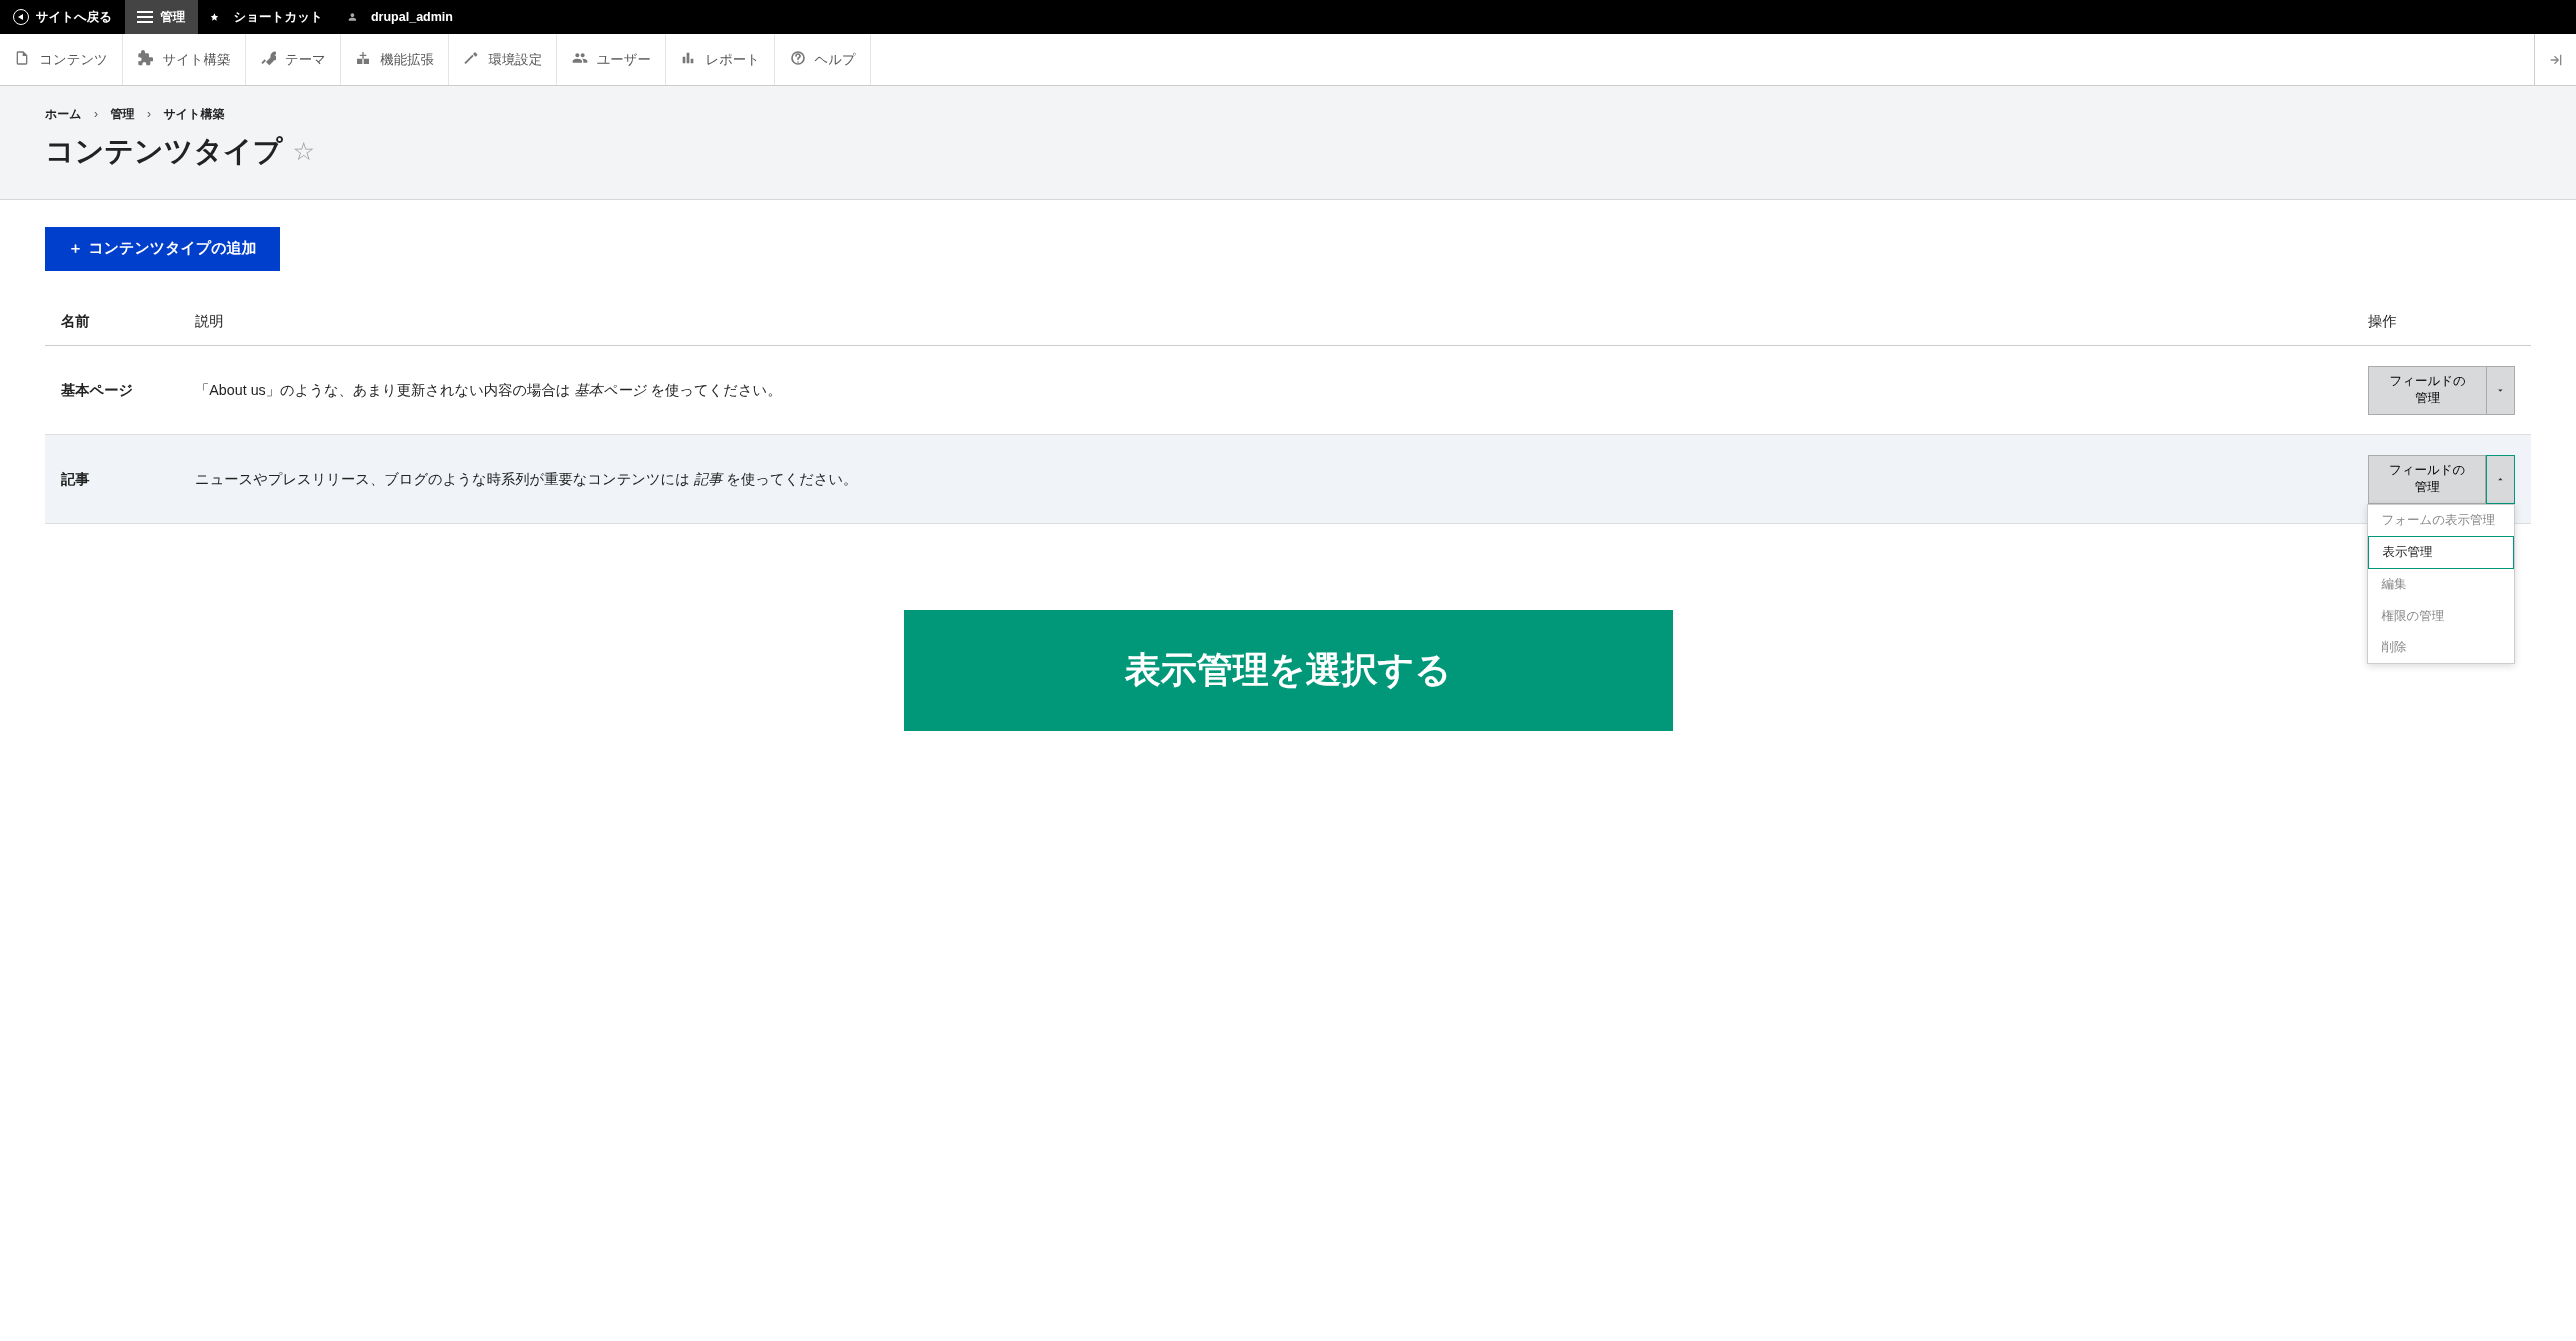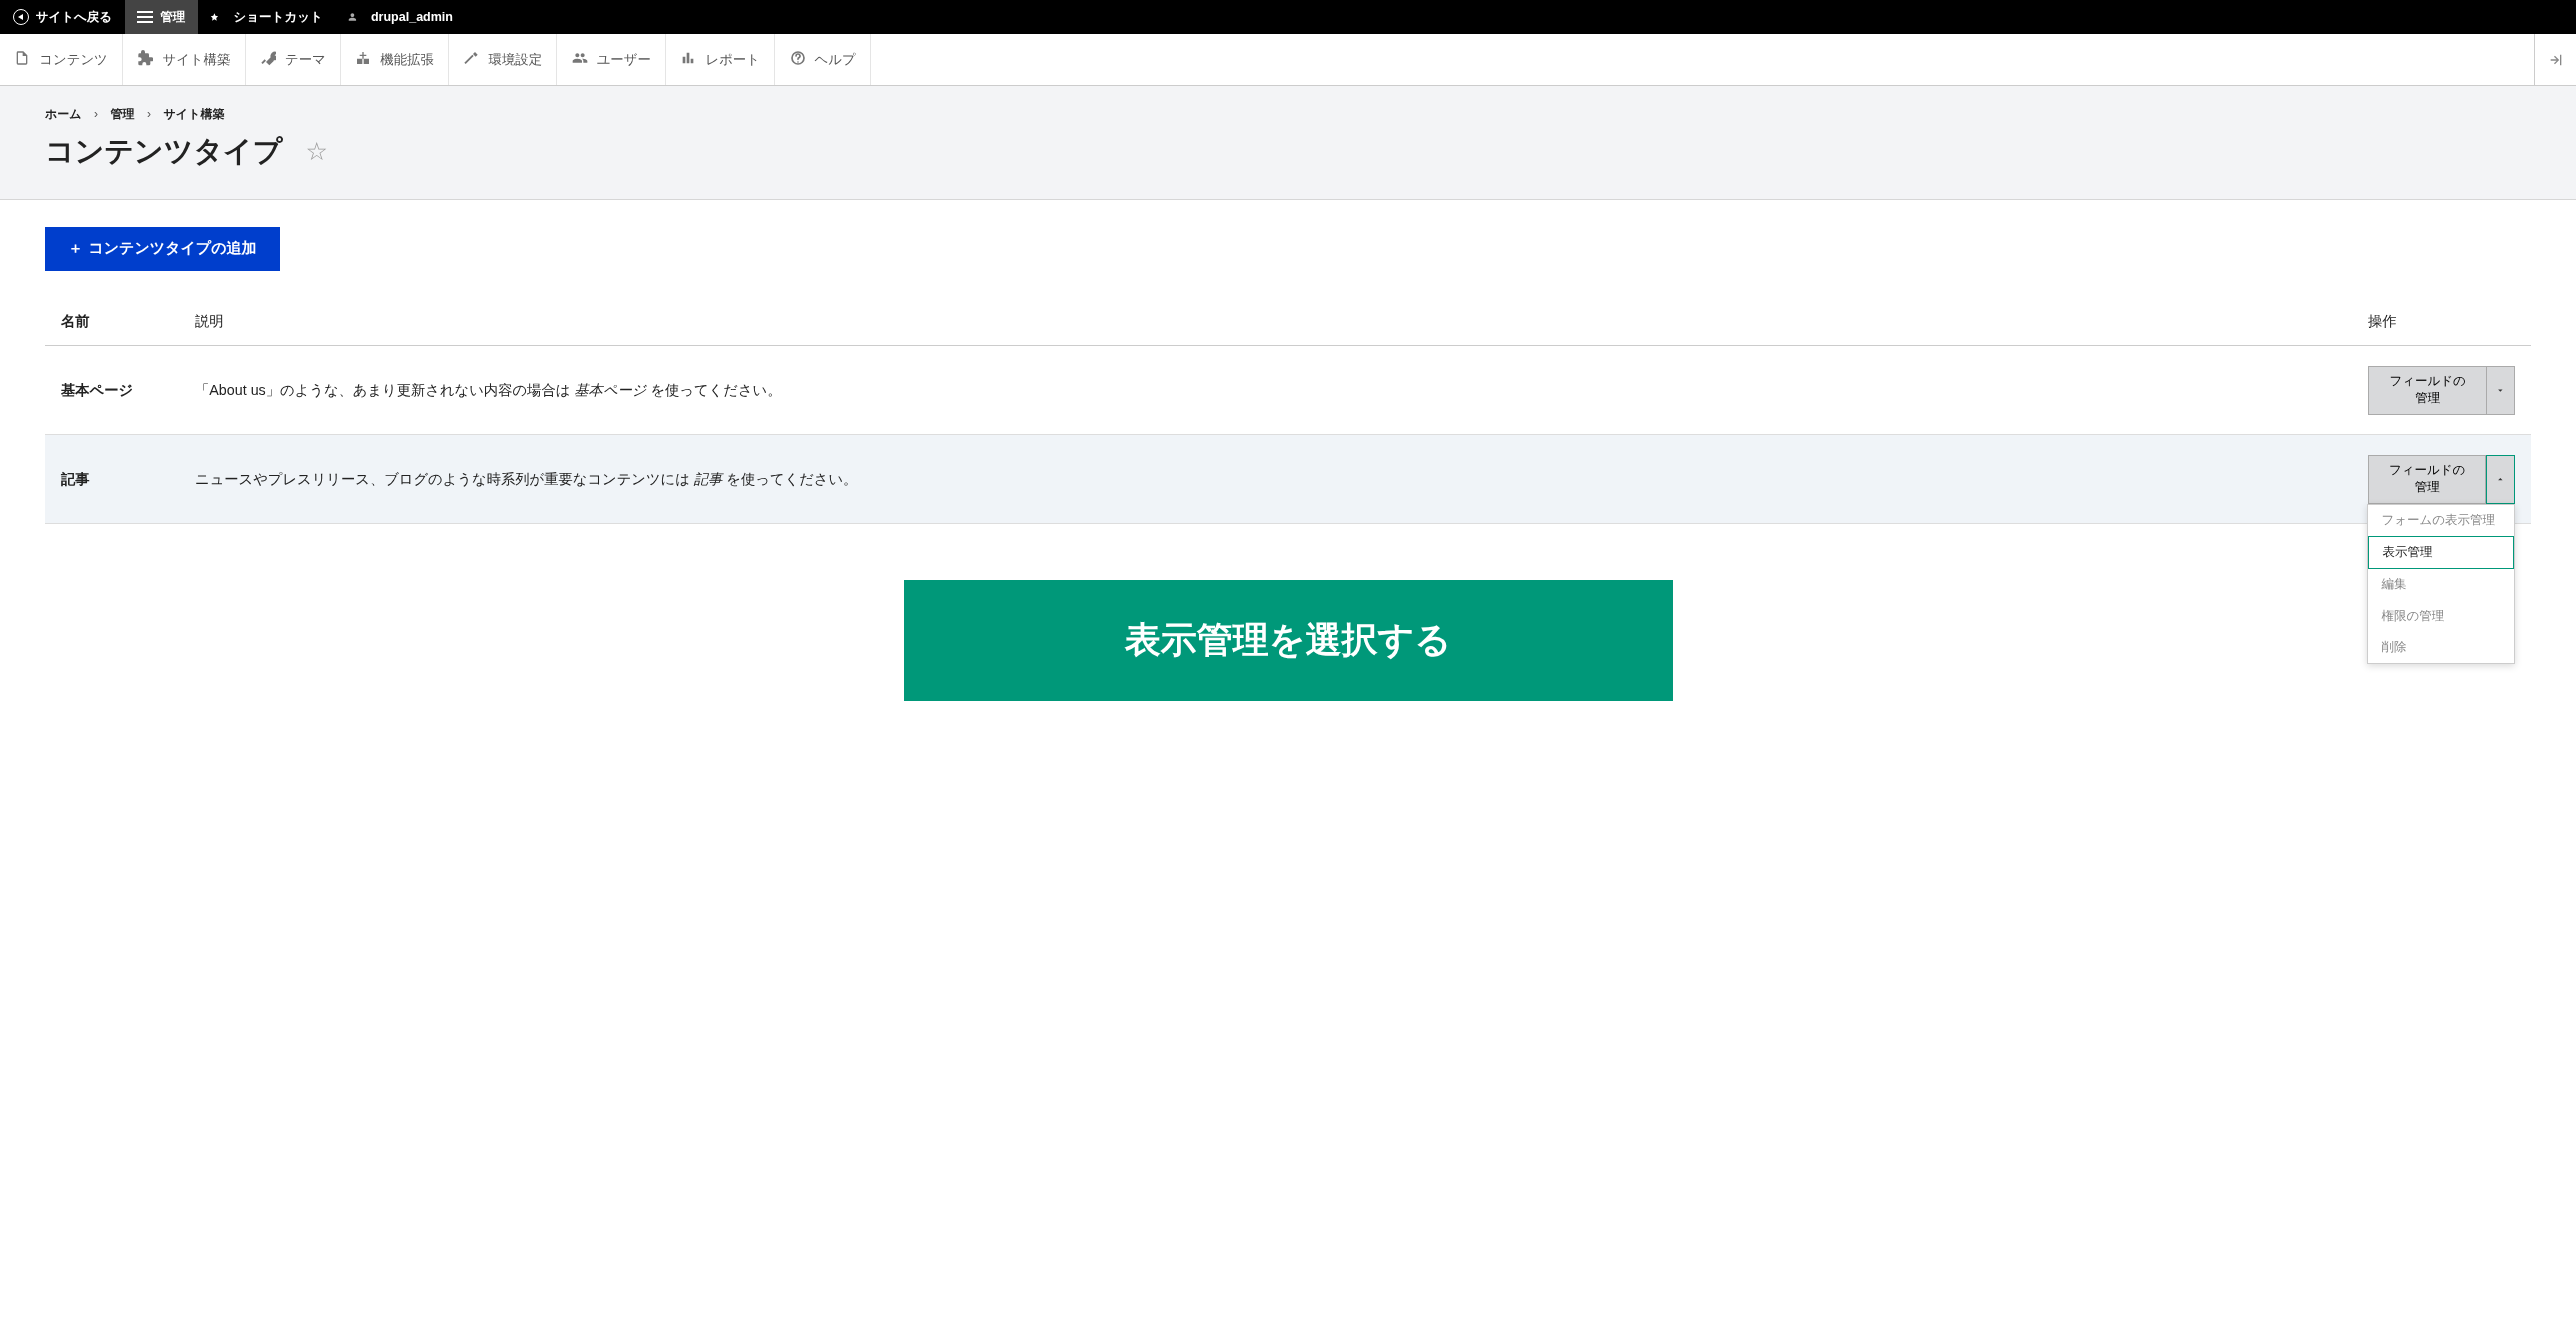--- a/index.html
+++ b/index.html
@@ -133,21 +133,21 @@
     .breadcrumb-item {
       cursor: pointer;
     }
     .breadcrumb-sep {
       color: #555;
       font-weight: normal;
     }
     .page-title-row {
       display: flex;
       align-items: center;
-      gap: 23px;
+      gap: 10px;
     }
     .page-title {
       font-size: 29px;
       font-weight: bold;
     }
     .page-star {
       color: #999;
       font-size: 25px;
       cursor: pointer;
     }
@@ -247,21 +247,21 @@
       font-size: 12.5px;
     }
     .dropdown-item.highlighted {
       border: 1.8px solid #009879;
       color: #222;
       font-weight: normal;
     }
 
     
     .callout-banner {
-      margin: 56px auto 0;
+      margin: 86px auto 0;
       max-width: 769px;
       background: #009879;
       color: #fff;
       text-align: center;
       padding: 36px 4px;
       font-size: 36px;
       font-weight: bold;
     }
   </style>
 </head>

